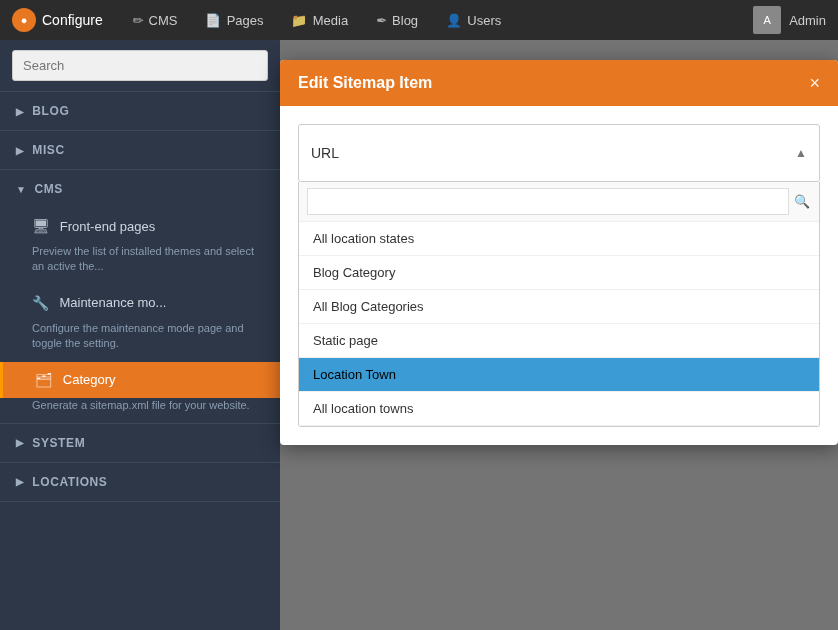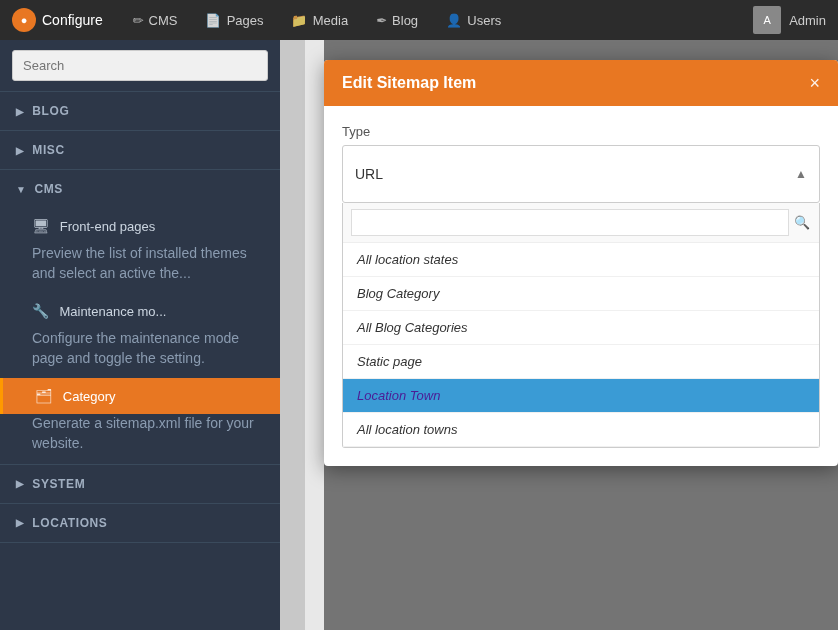--- a/index.html
+++ b/index.html
@@ -51,21 +51,20 @@
     .admin-avatar {
       width: 28px; height: 28px; background: #888; border-radius: 2px;
       display: flex; align-items: center; justify-content: center;
       color: #fff; font-size: 11px;
     }
 
     
     .layout {
       display: flex;
       height: calc(630px - 40px);
-      gap: 25px;
     }
 
     
     .sidebar {
       width: 280px;
       background: #2d3748;
       flex-shrink: 0;
       overflow-y: auto;
     }
     .sidebar-search {
@@ -103,41 +102,40 @@
       font-size: 13px;
       cursor: pointer;
     }
     .sidebar-item-active {
       background: #e87722;
       color: #fff;
       border-left: 3px solid #ff9900;
     }
     .sidebar-item-icon { font-size: 14px; opacity: 0.85; }
     .sidebar-item-desc {
-      font-size: 14px;
+      font-size: 11px;
       color: #8a9bb0;
       padding: 0 16px 10px 32px;
       line-height: 1.4;
     }
 
     
     .main-content {
       flex: 1;
       background: #e8e8e8;
       position: relative;
     }
 
     
     .modal-overlay {
       position: absolute; top: 0; left: 0; right: 0; bottom: 0;
       background: rgba(0,0,0,0.5);
       display: flex; align-items: flex-start; justify-content: center;
       padding-top: 20px;
       z-index: 100;
-      margin-left: 19px;
     }
     .modal {
       background: #fff;
       width: 580px;
       border-radius: 4px;
       overflow: visible;
       box-shadow: 0 4px 20px rgba(0,0,0,0.4);
     }
     .modal-header {
       background: #e87722;
@@ -205,32 +203,31 @@
       font-size: 13px;
       outline: none;
       background: #fff;
     }
     .dropdown-search-icon {
       color: #999; margin-left: 6px; font-size: 13px;
     }
     .dropdown-list {
       max-height: 220px;
       overflow-y: auto;
-      font-style: italic;
     }
     .dropdown-item {
       padding: 9px 14px;
       font-size: 13px;
       color: #333;
       cursor: pointer;
       border-bottom: 1px solid #f0f0f0;
     }
     .dropdown-item-active {
       background: #3a9bd5;
-      color: #4c1d95;
+      color: #000000;
     }
   </style>
 </head>
 <body>
 
 <div class="top-navbar">
   <div class="nav-brand">
     <div class="nav-brand-icon">●</div>
     <span>Configure</span>
   </div>
@@ -327,21 +324,20 @@
 
     <div class="modal-overlay">
       <div class="modal">
 
         <div class="modal-header">
           <span class="modal-title">Edit Sitemap Item</span>
           <button class="modal-close">×</button>
         </div>
 
         <div class="modal-body">
-          <label class="form-label">Type</label>
           <div class="form-select-wrapper">
             <div class="form-select-display">
               <span>URL</span>
               <span class="select-chevron">▲</span>
             </div>
 
             <div class="dropdown-container">
               <div class="dropdown-search-wrap">
                 <input type="text" class="dropdown-search" placeholder="" style="">
                 <span class="dropdown-search-icon">🔍</span>

